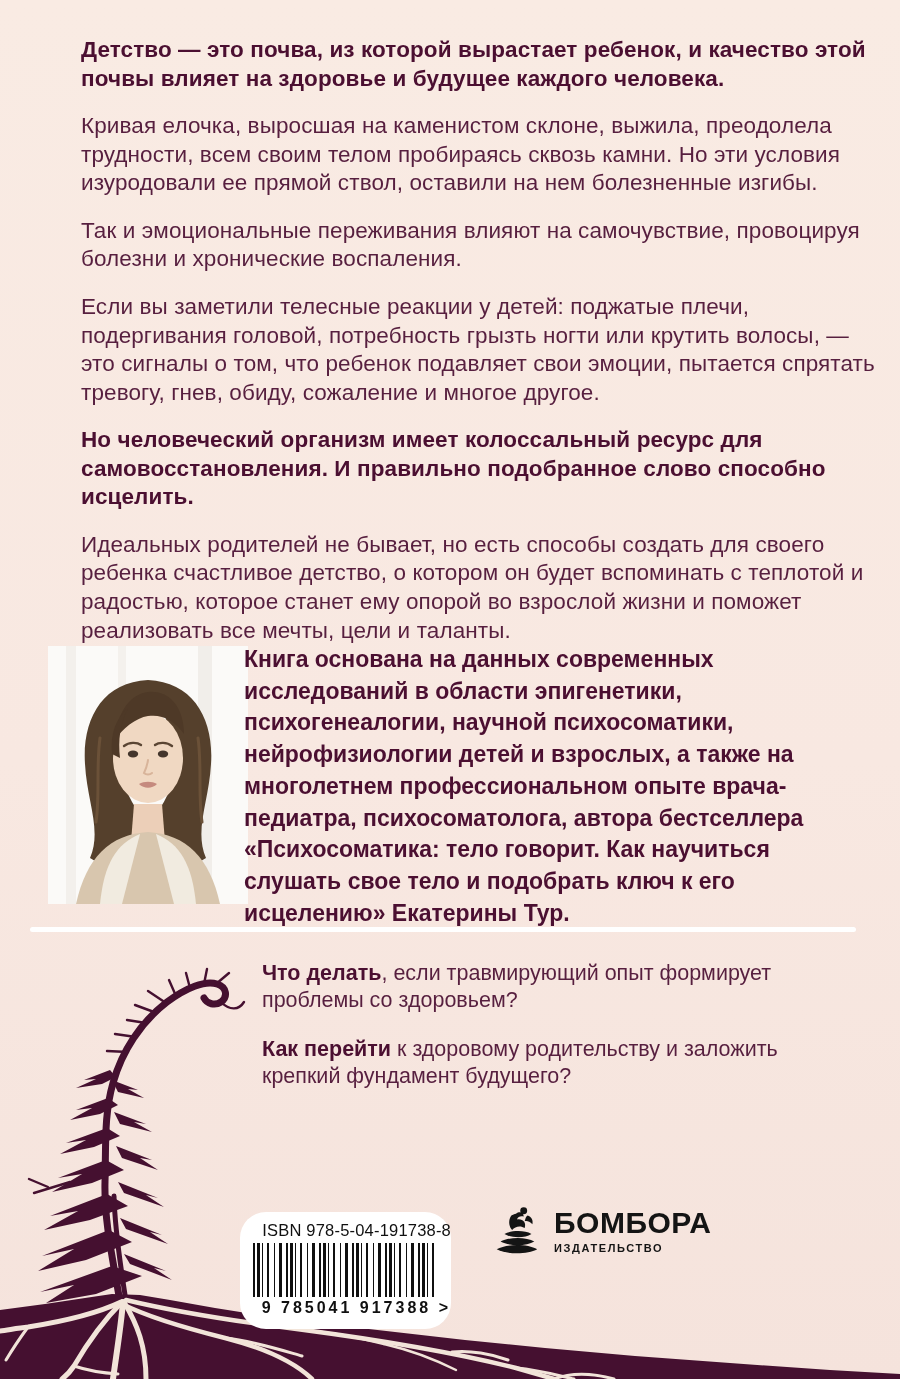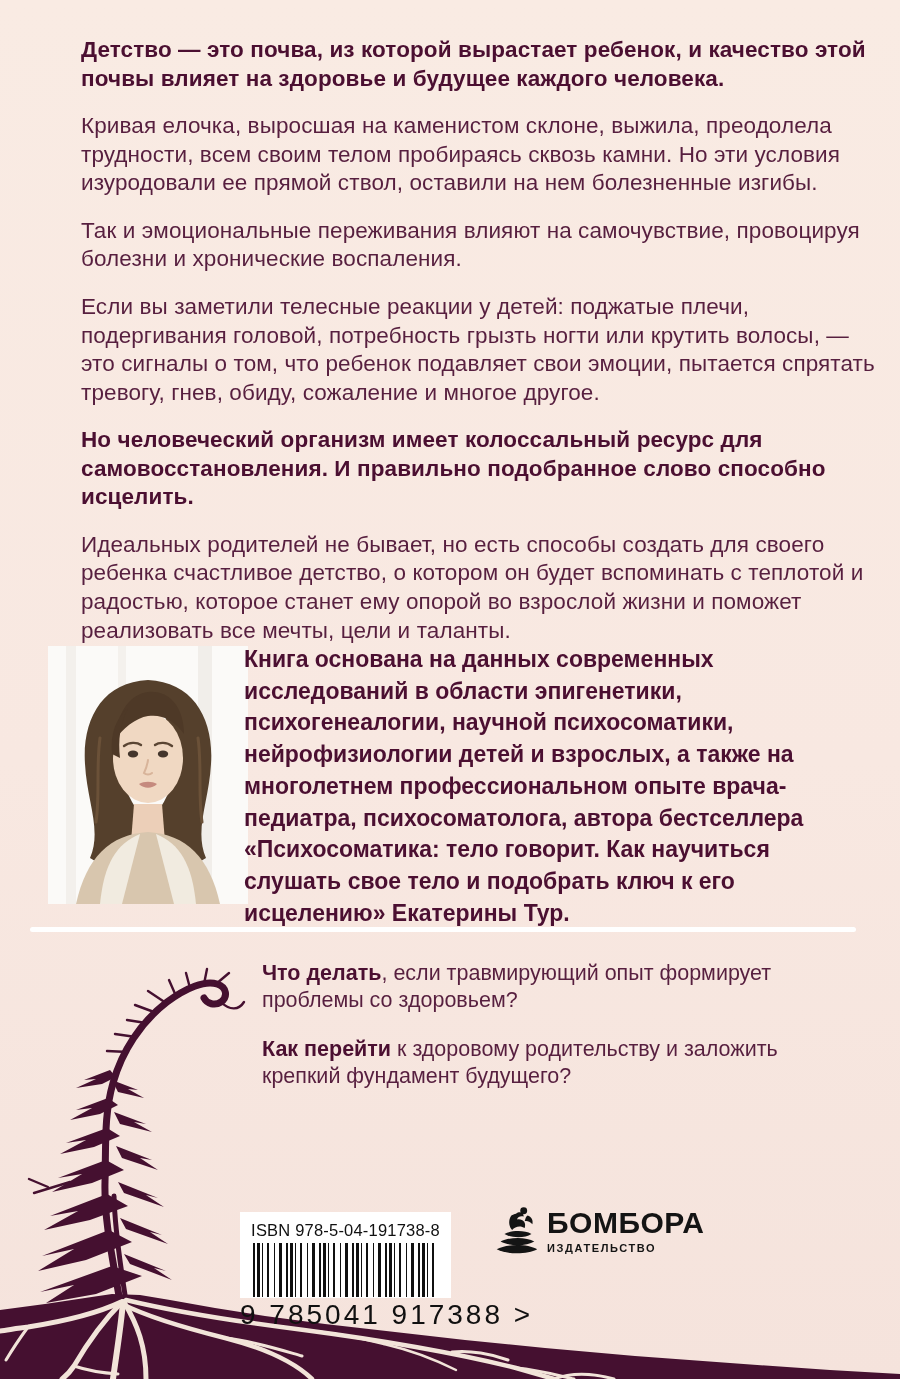--- a/index.html
+++ b/index.html
@@ -19,31 +19,31 @@
     font-weight:700;font-size:23px;line-height:1.38;color:#4b0f31;}
   
   .divider{position:absolute;left:30px;top:927px;width:826px;height:5px;background:#ffffff;border-radius:3px;}
   
   .questions{position:absolute;left:262px;top:952px;width:578px;z-index:2;}
   .questions p{margin:8px 0 22px;font-size:21.5px;line-height:1.26;color:#571f3f;}
   .questions .qb{font-weight:700;color:#4b0f31;}
   
   .bottom-art{position:absolute;left:0;top:930px;width:900px;height:449px;z-index:1;}
   
-  .isbn-box{position:absolute;left:240px;top:1212px;width:211px;height:86px;background:#ffffff;z-index:3;text-align:center;}
+  .isbn-box{position:absolute;left:240px;top:1212px;width:211px;height:117px;background:#ffffff;z-index:3;text-align:right;border-radius:26px;}
   .isbn-label{font-size:16.5px;color:#101010;margin-top:9px;letter-spacing:.2px;}
   .bars{height:54px;margin:3px 13px 0;
     background-image:repeating-linear-gradient(90deg,
       #101010 0 2px,transparent 2px 4px,#101010 4px 7px,transparent 7px 9px,
       #101010 9px 10px,transparent 10px 14px,#101010 14px 16px,transparent 16px 21px,
       #101010 21px 22px,transparent 22px 26px,#101010 26px 29px,transparent 29px 33px);}
-  .isbn-digits{font-size:28px;color:#101010;letter-spacing:3px;margin-top:2px;white-space:nowrap;}
+  .isbn-digits{font-size:16px;color:#101010;letter-spacing:3px;margin-top:2px;white-space:nowrap;font-weight:bold;}
   
   .publisher{position:absolute;left:489px;top:1204px;width:364px;z-index:2;}
-  .logo-row{display:flex;align-items:center;gap:4px;}
+  .logo-row{display:flex;align-items:center;gap:11px;}
   .logo-name{font-size:30px;font-weight:700;color:#141414;line-height:1;letter-spacing:.5px;}
   .logo-sub{font-size:11px;font-weight:700;letter-spacing:1.6px;color:#141414;margin-top:4px;}
   .blurb{margin:13px 0 0;font-size:15.5px;line-height:1.36;color:#3a322e;width:356px;}
 </style>
 </head>
 <body>
 
 <div class="cover">
 
   <div class="intro">

